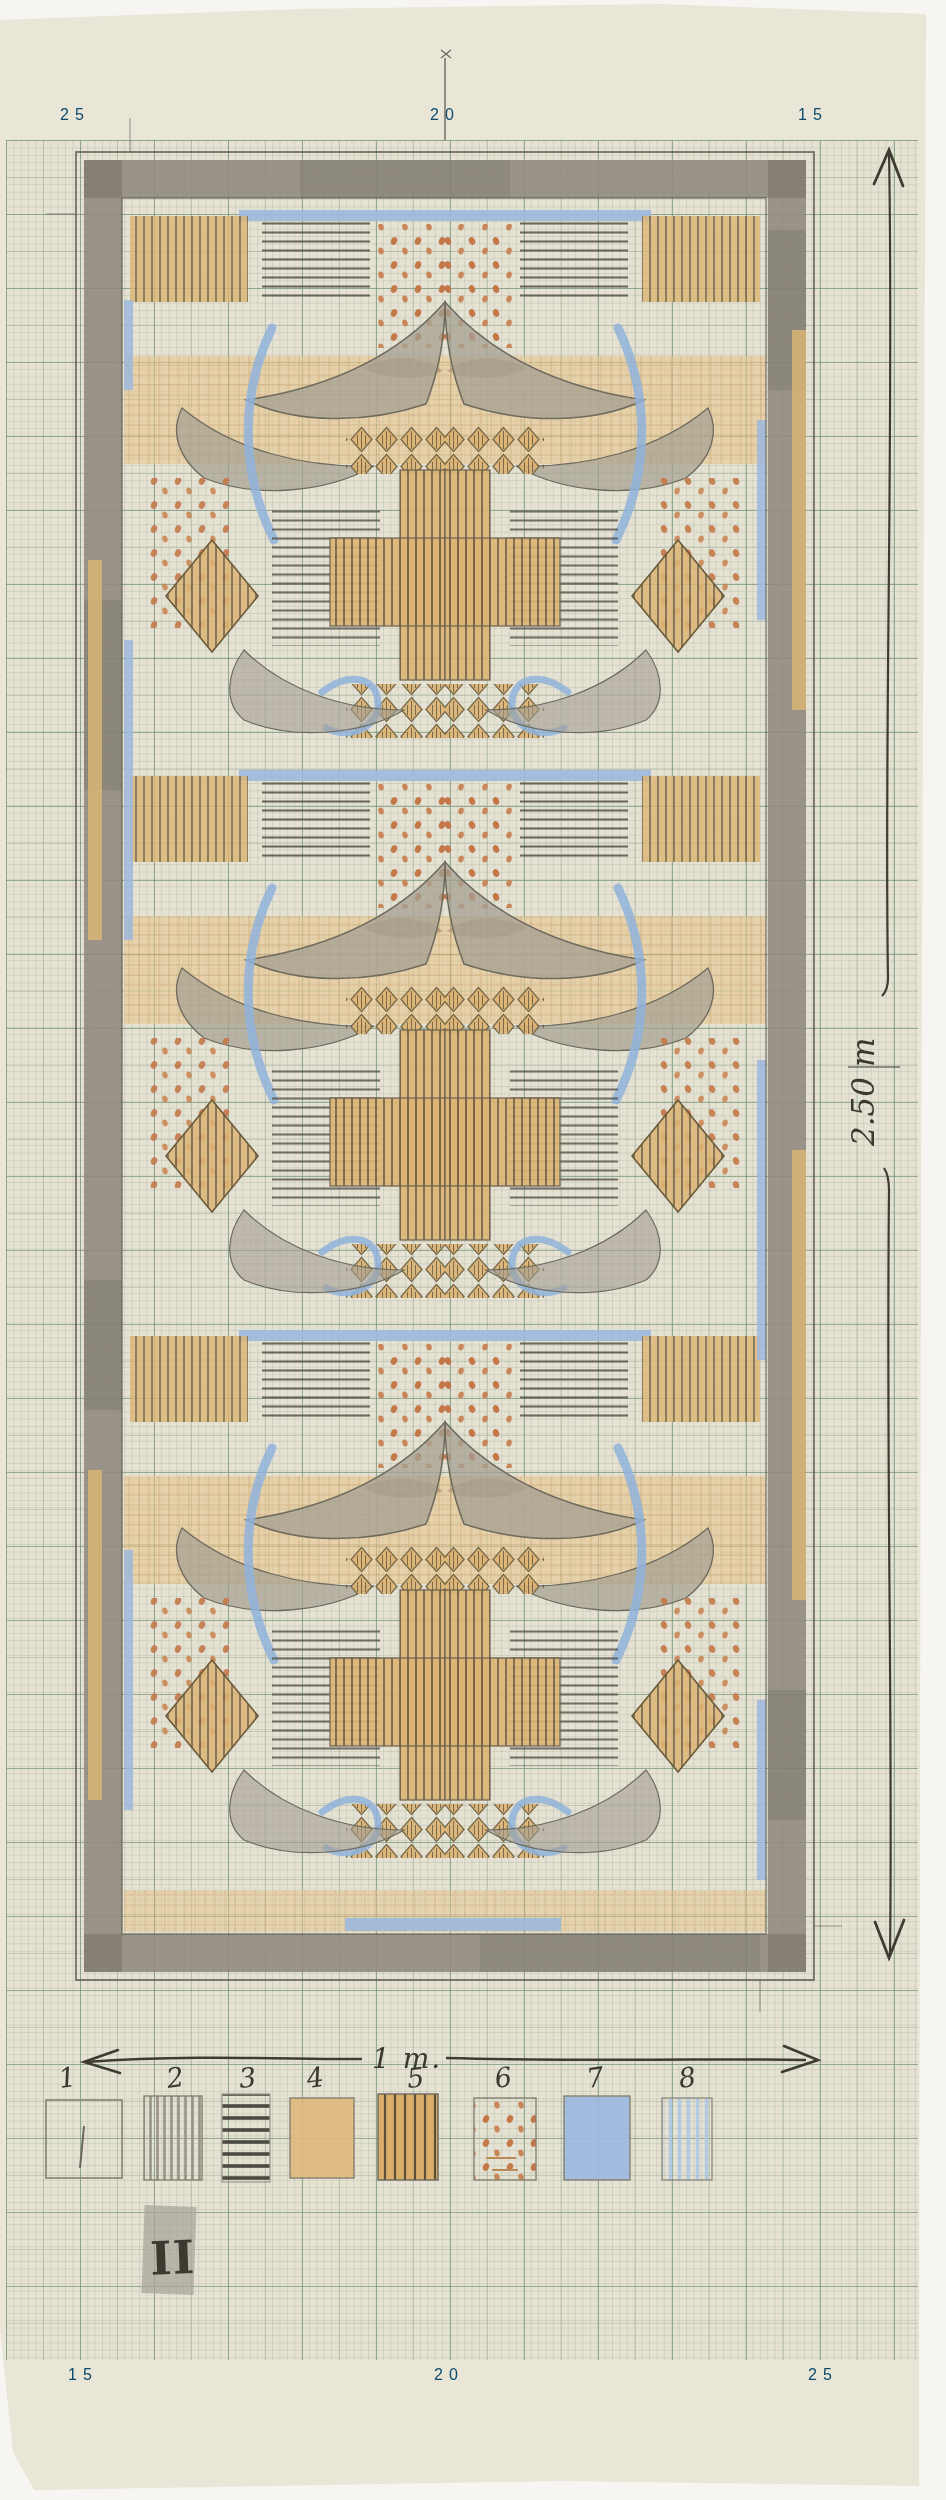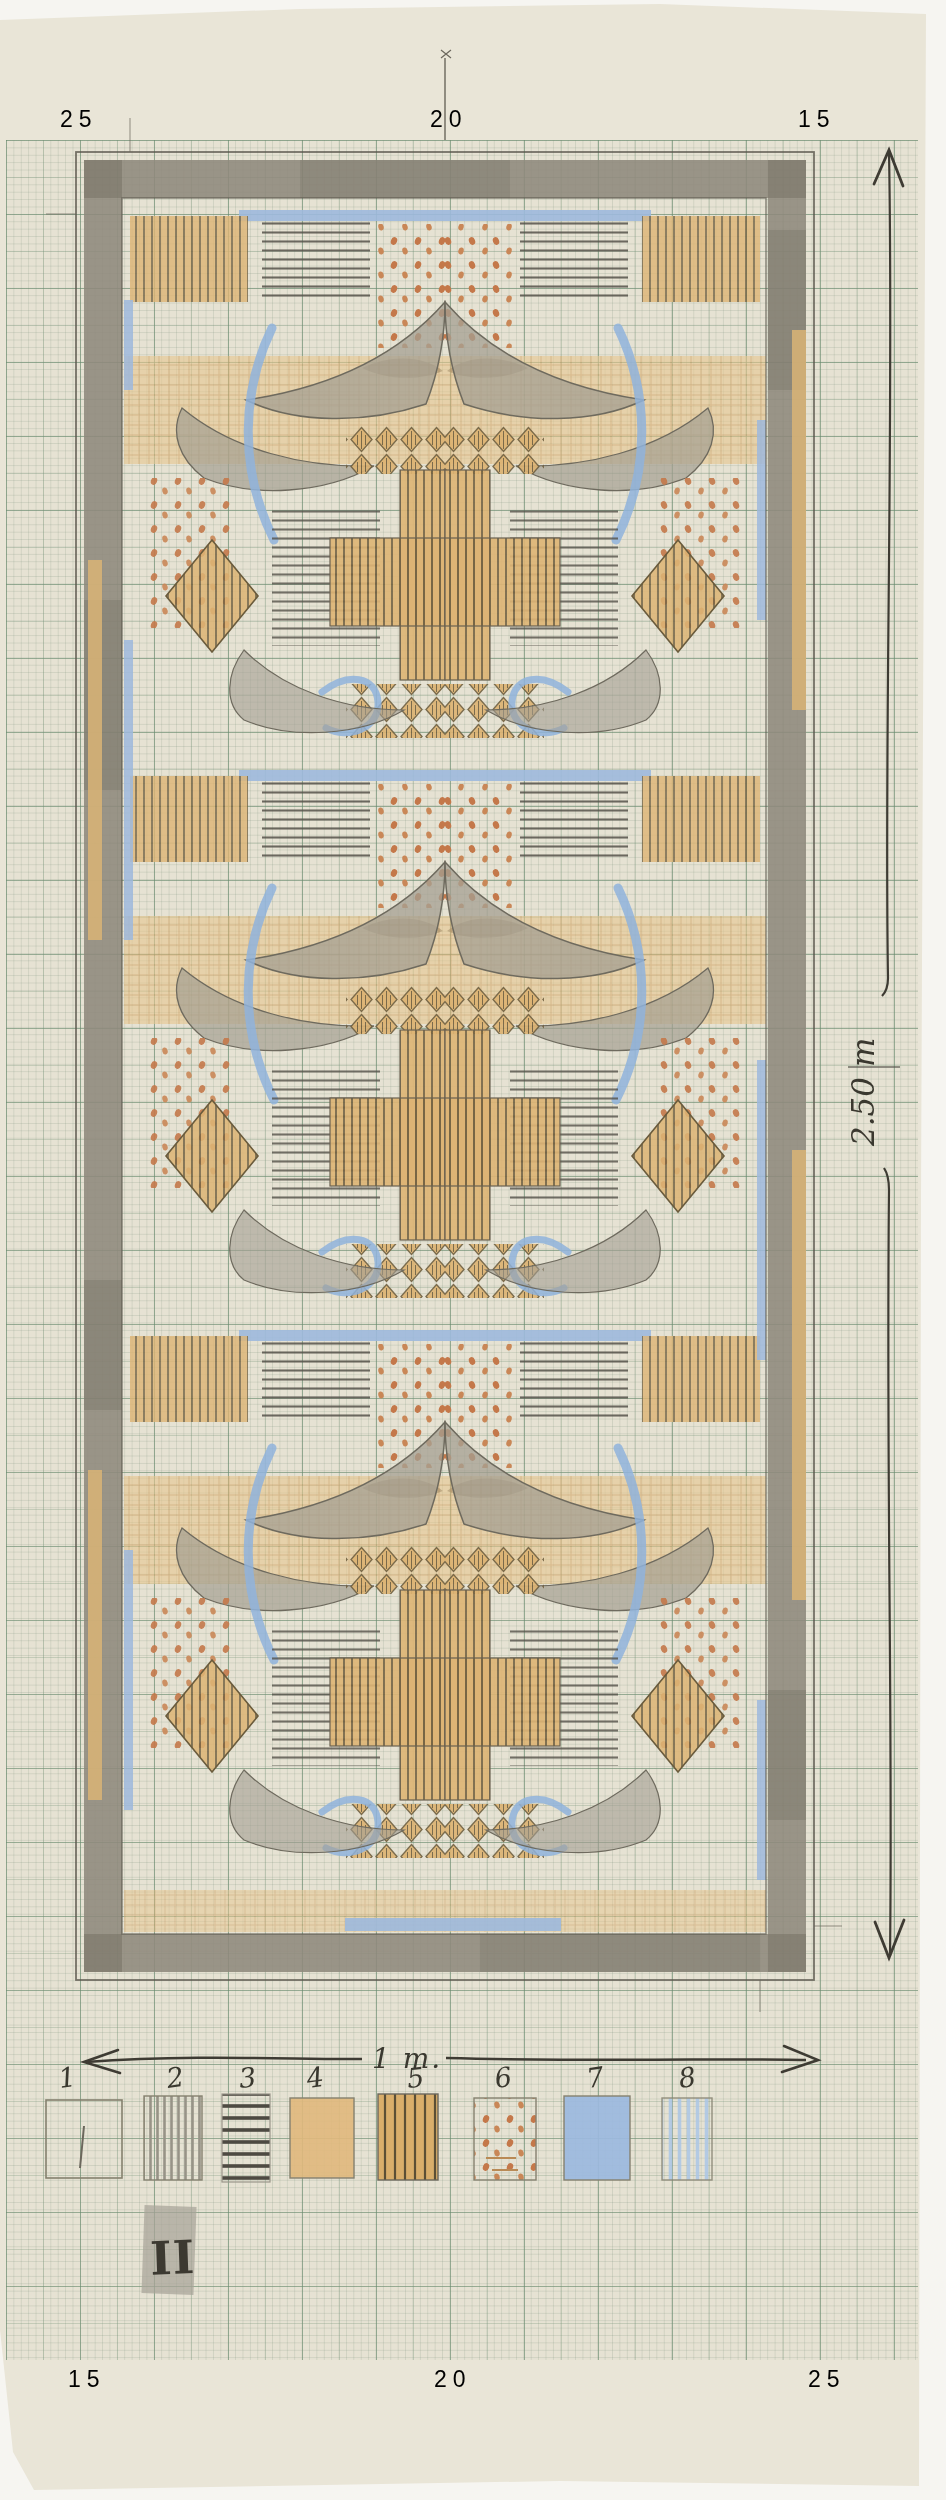--- a/index.html
+++ b/index.html
@@ -10,21 +10,21 @@
                            560px 2481px,34px 2490px,13px 2452px,0px 2330px);}
   .grid{position:absolute;left:6px;top:140px;width:912px;height:2220px;background-color:#e6e2d3;
         background-image:
           linear-gradient(to right, rgba(104,138,110,.50) 1px, transparent 1px),
           linear-gradient(to bottom, rgba(104,138,110,.50) 1px, transparent 1px),
           linear-gradient(to right, rgba(116,148,120,.30) 1px, transparent 1px),
           linear-gradient(to bottom, rgba(116,148,120,.30) 1px, transparent 1px),
           linear-gradient(to right, rgba(128,150,128,.22) 1px, transparent 1px),
           linear-gradient(to bottom, rgba(128,150,128,.22) 1px, transparent 1px);
         background-size:74px 74px,74px 74px,37px 37px,37px 37px,7.4px 7.4px,7.4px 7.4px;}
-  .ruler-num{position:absolute;font-size:23px;letter-spacing:6px;color:#000000;}
+  .ruler-num{position:absolute;font-size:16px;letter-spacing:6px;color:#0c4a6e;}
   svg.draw{position:absolute;left:0;top:0;}
   .hand{font-family:"DejaVu Serif",serif;font-style:italic;fill:#3a382f;}
 </style>
 </head>
 <body>
 
 <div class="stage">
 
   <div class="paper"></div>
   <div class="grid"></div>

